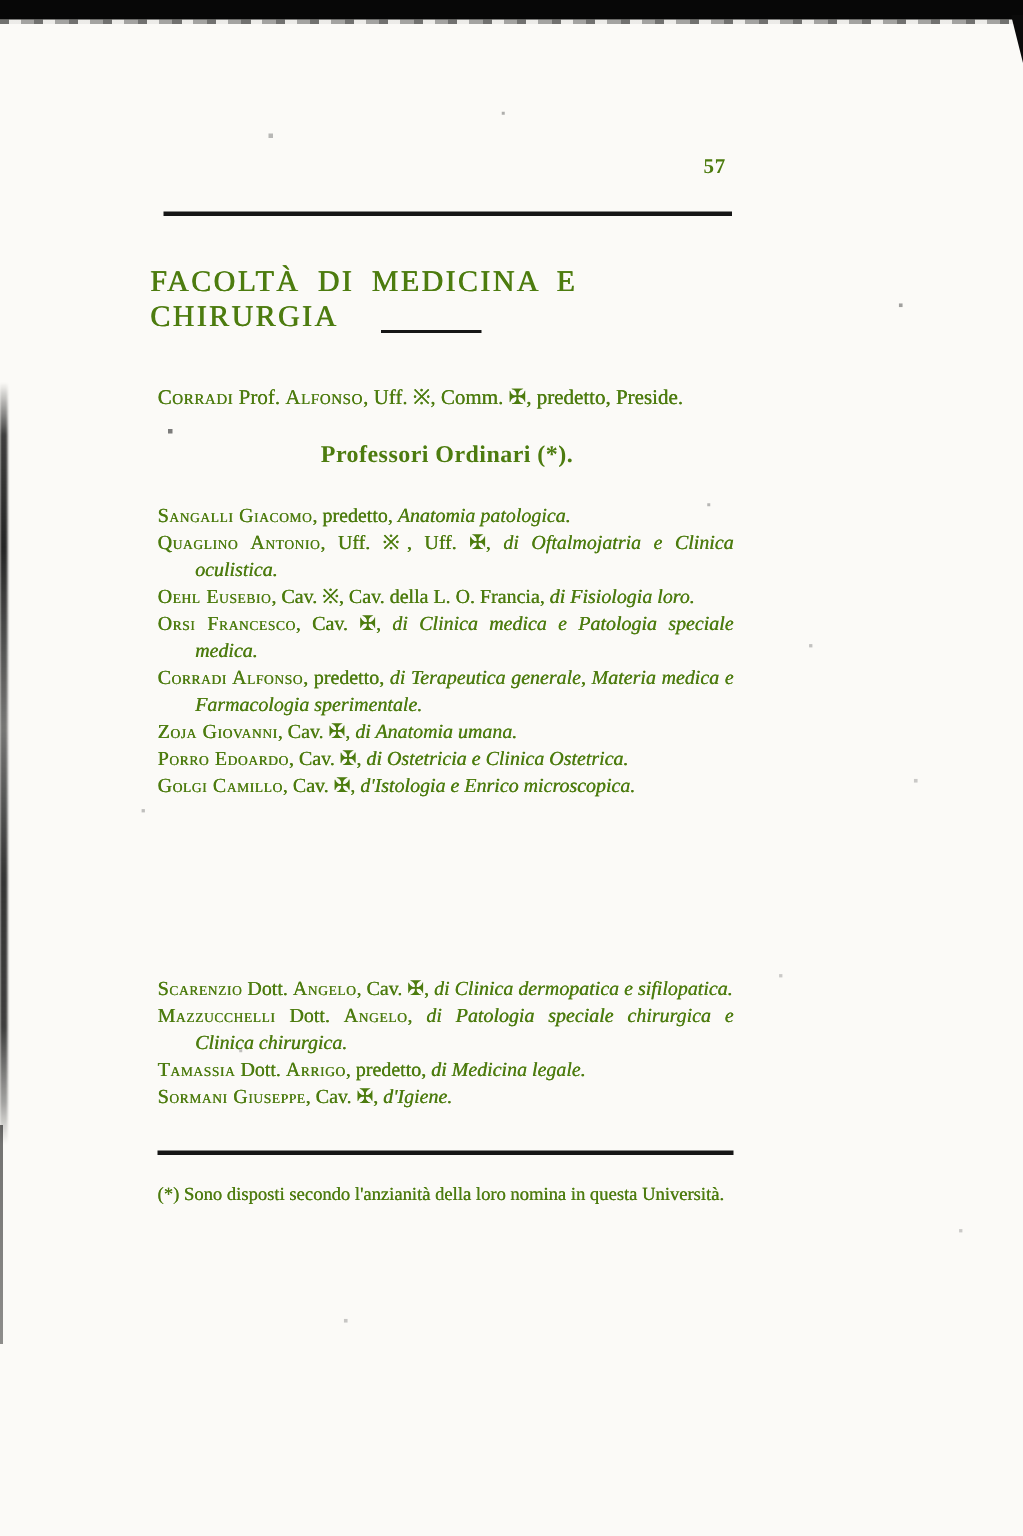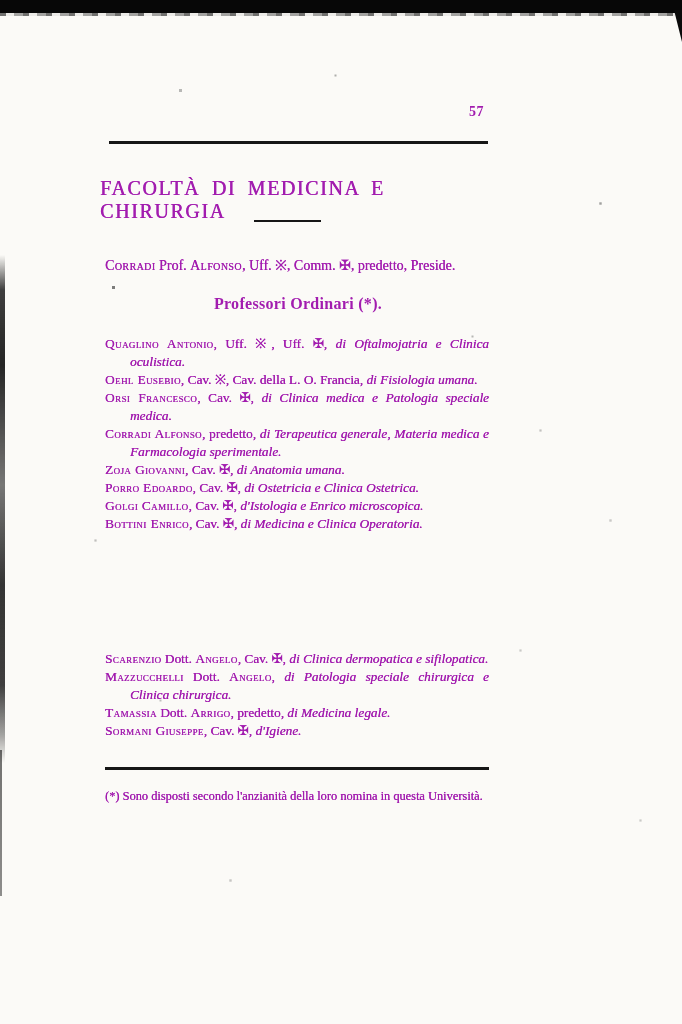--- a/index.html
+++ b/index.html
@@ -1,18 +1,18 @@
 <!DOCTYPE html>
 <html lang="it"><head>
 <meta charset="utf-8">
 <style>
   html,body { margin:0; padding:0; background:#fbfaf7; }
   .page {
     position:relative; width:682px; height:896px; overflow:hidden;
-    background:#fbfaf7; color:#a21caf;
+    background:#fbfaf7; color:#4d7c0f;
     font-family:"Liberation Serif","DejaVu Serif",serif;
   }
   
   .bar { position:absolute; left:0; width:682px; background:#070707; }
   .bar.top { top:0; height:13px; }
   .bar.top::after { content:""; position:absolute; left:0; top:13px; width:682px; height:3px;
     background:repeating-linear-gradient(90deg, rgba(0,0,0,.55) 0 6px, rgba(0,0,0,.06) 6px 14px, rgba(0,0,0,.35) 14px 23px); }
   .bar.bottom { top:1006px; height:18px; }
   .bar.bottom::before { content:""; position:absolute; left:0; top:-3px; width:682px; height:3px;
     background:repeating-linear-gradient(90deg, rgba(0,0,0,.5) 0 9px, rgba(0,0,0,.08) 9px 15px, rgba(0,0,0,.3) 15px 26px); }
@@ -72,28 +72,28 @@
   <div class="page-number">57</div>
   <div class="rule rule-top"></div>
 
   <h1 class="title">FACOLTÀ DI MEDICINA E CHIRURGIA</h1>
   <div class="rule rule-title"></div>
 
   <p class="preside"><span class="seg-sc">Corradi</span><span class="seg-rm"> Prof. </span><span class="seg-sc">Alfonso</span><span class="seg-rm">, Uff. ※, Comm. ✠, predetto, Preside.</span></p>
 
   <h2 class="sec-heading h1pos">Professori Ordinari (*).</h2>
   <div class="entries e1pos">
+      <p class="entry"><span class="seg-sc">Sangalli Giacomo</span><span class="seg-rm">, predetto, </span><span class="seg-it">Anatomia patologica.</span></p>
       <p class="entry"><span class="seg-sc">Quaglino Antonio</span><span class="seg-rm">, Uff. ※, Uff. ✠, </span><span class="seg-it">di Oftalmojatria e Clinica oculistica.</span></p>
-      <p class="entry"><span class="seg-sc">Oehl Eusebio</span><span class="seg-rm">, Cav. ※, Cav. della L. O. Francia, </span><span class="seg-it">di Fisiologia umana.</span></p>
+      <p class="entry"><span class="seg-sc">Oehl Eusebio</span><span class="seg-rm">, Cav. ※, Cav. della L. O. Francia, </span><span class="seg-it">di Fisiologia loro.</span></p>
       <p class="entry"><span class="seg-sc">Orsi Francesco</span><span class="seg-rm">, Cav. ✠, </span><span class="seg-it">di Clinica medica e Patologia speciale medica.</span></p>
       <p class="entry"><span class="seg-sc">Corradi Alfonso</span><span class="seg-rm">, predetto, </span><span class="seg-it">di Terapeutica generale, Materia medica e Farmacologia sperimentale.</span></p>
       <p class="entry"><span class="seg-sc">Zoja Giovanni</span><span class="seg-rm">, Cav. ✠, </span><span class="seg-it">di Anatomia umana.</span></p>
       <p class="entry"><span class="seg-sc">Porro Edoardo</span><span class="seg-rm">, Cav. ✠, </span><span class="seg-it">di Ostetricia e Clinica Ostetrica.</span></p>
       <p class="entry"><span class="seg-sc">Golgi Camillo</span><span class="seg-rm">, Cav. ✠, </span><span class="seg-it">d'Istologia e Enrico microscopica.</span></p>
-      <p class="entry"><span class="seg-sc">Bottini Enrico</span><span class="seg-rm">, Cav. ✠, </span><span class="seg-it">di Medicina e Clinica Operatoria.</span></p>
     </div>
 
   <div class="entries e2pos">
       <p class="entry"><span class="seg-sc">Scarenzio</span><span class="seg-rm"> Dott. </span><span class="seg-sc">Angelo</span><span class="seg-rm">, Cav. ✠, </span><span class="seg-it">di Clinica dermopatica e sifilopatica.</span></p>
       <p class="entry"><span class="seg-sc">Mazzucchelli</span><span class="seg-rm"> Dott. </span><span class="seg-sc">Angelo</span><span class="seg-rm">, </span><span class="seg-it">di Patologia speciale chirurgica e Clinica chirurgica.</span></p>
       <p class="entry"><span class="seg-sc">Tamassia</span><span class="seg-rm"> Dott. </span><span class="seg-sc">Arrigo</span><span class="seg-rm">, predetto, </span><span class="seg-it">di Medicina legale.</span></p>
       <p class="entry"><span class="seg-sc">Sormani Giuseppe</span><span class="seg-rm">, Cav. ✠, </span><span class="seg-it">d'Igiene.</span></p>
     </div>
 
   <div class="rule rule-foot"></div>

